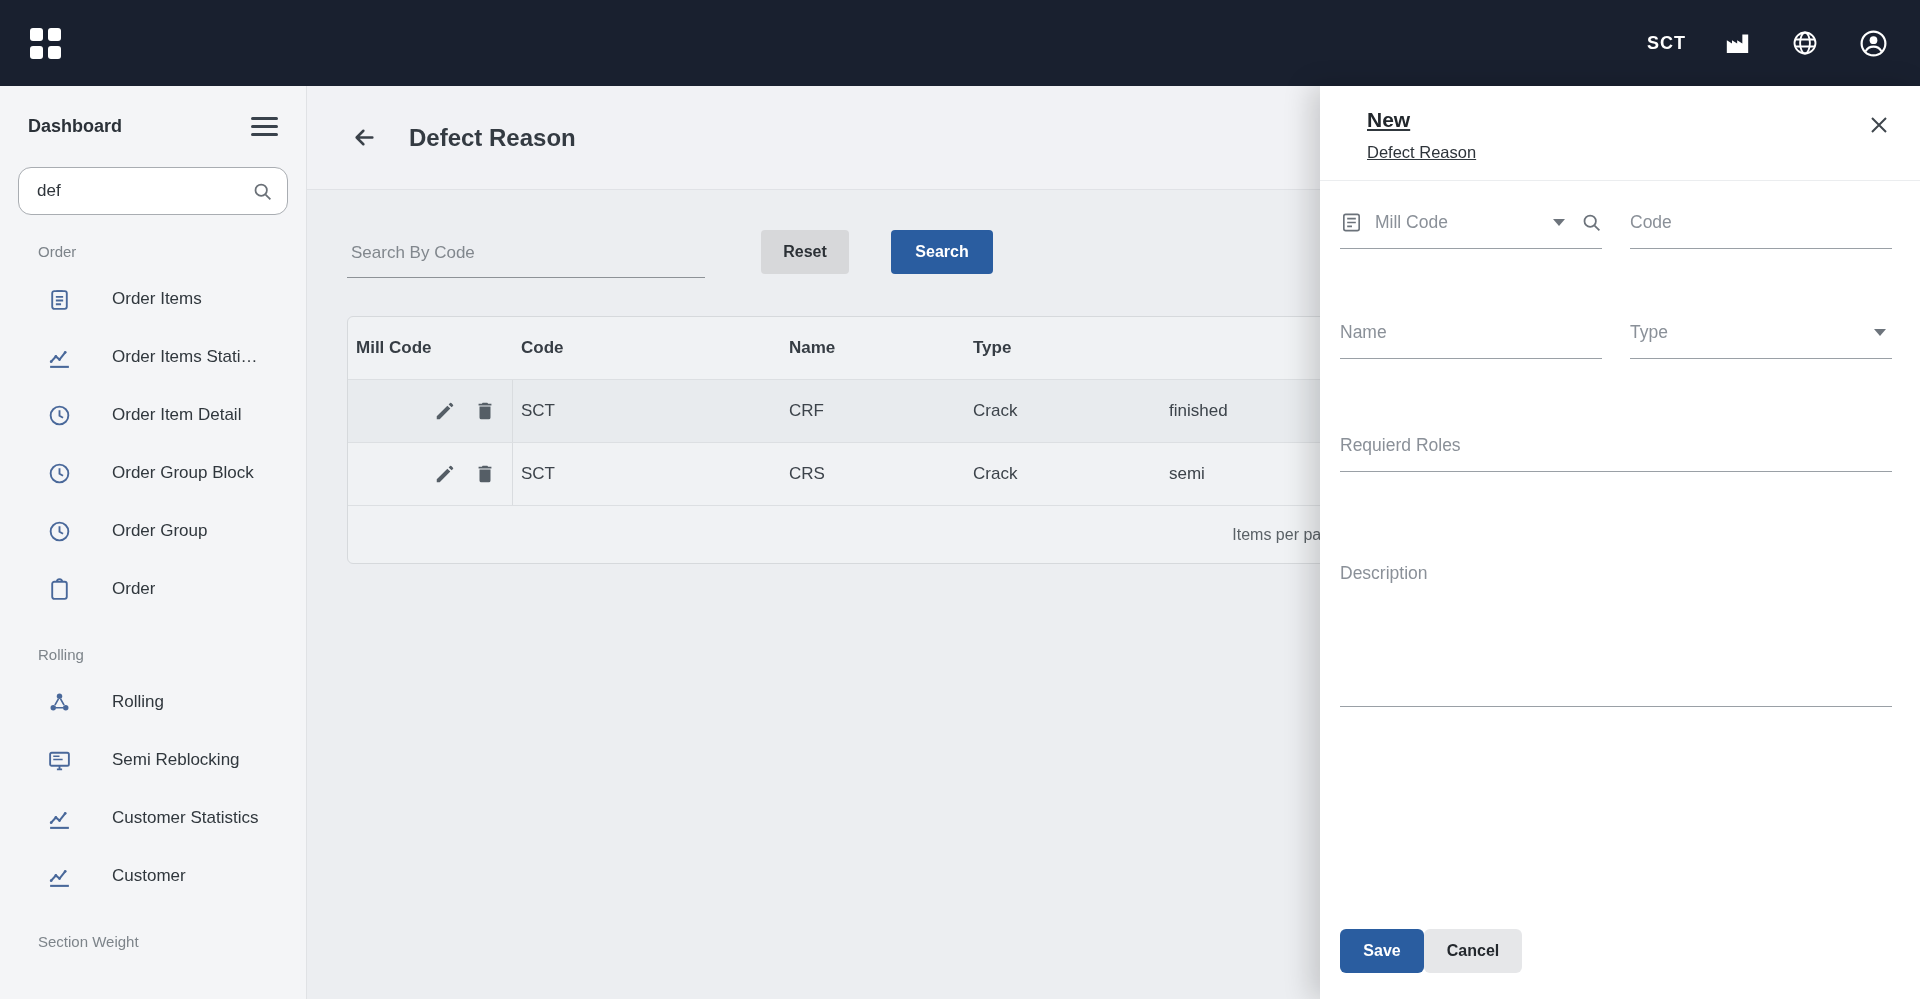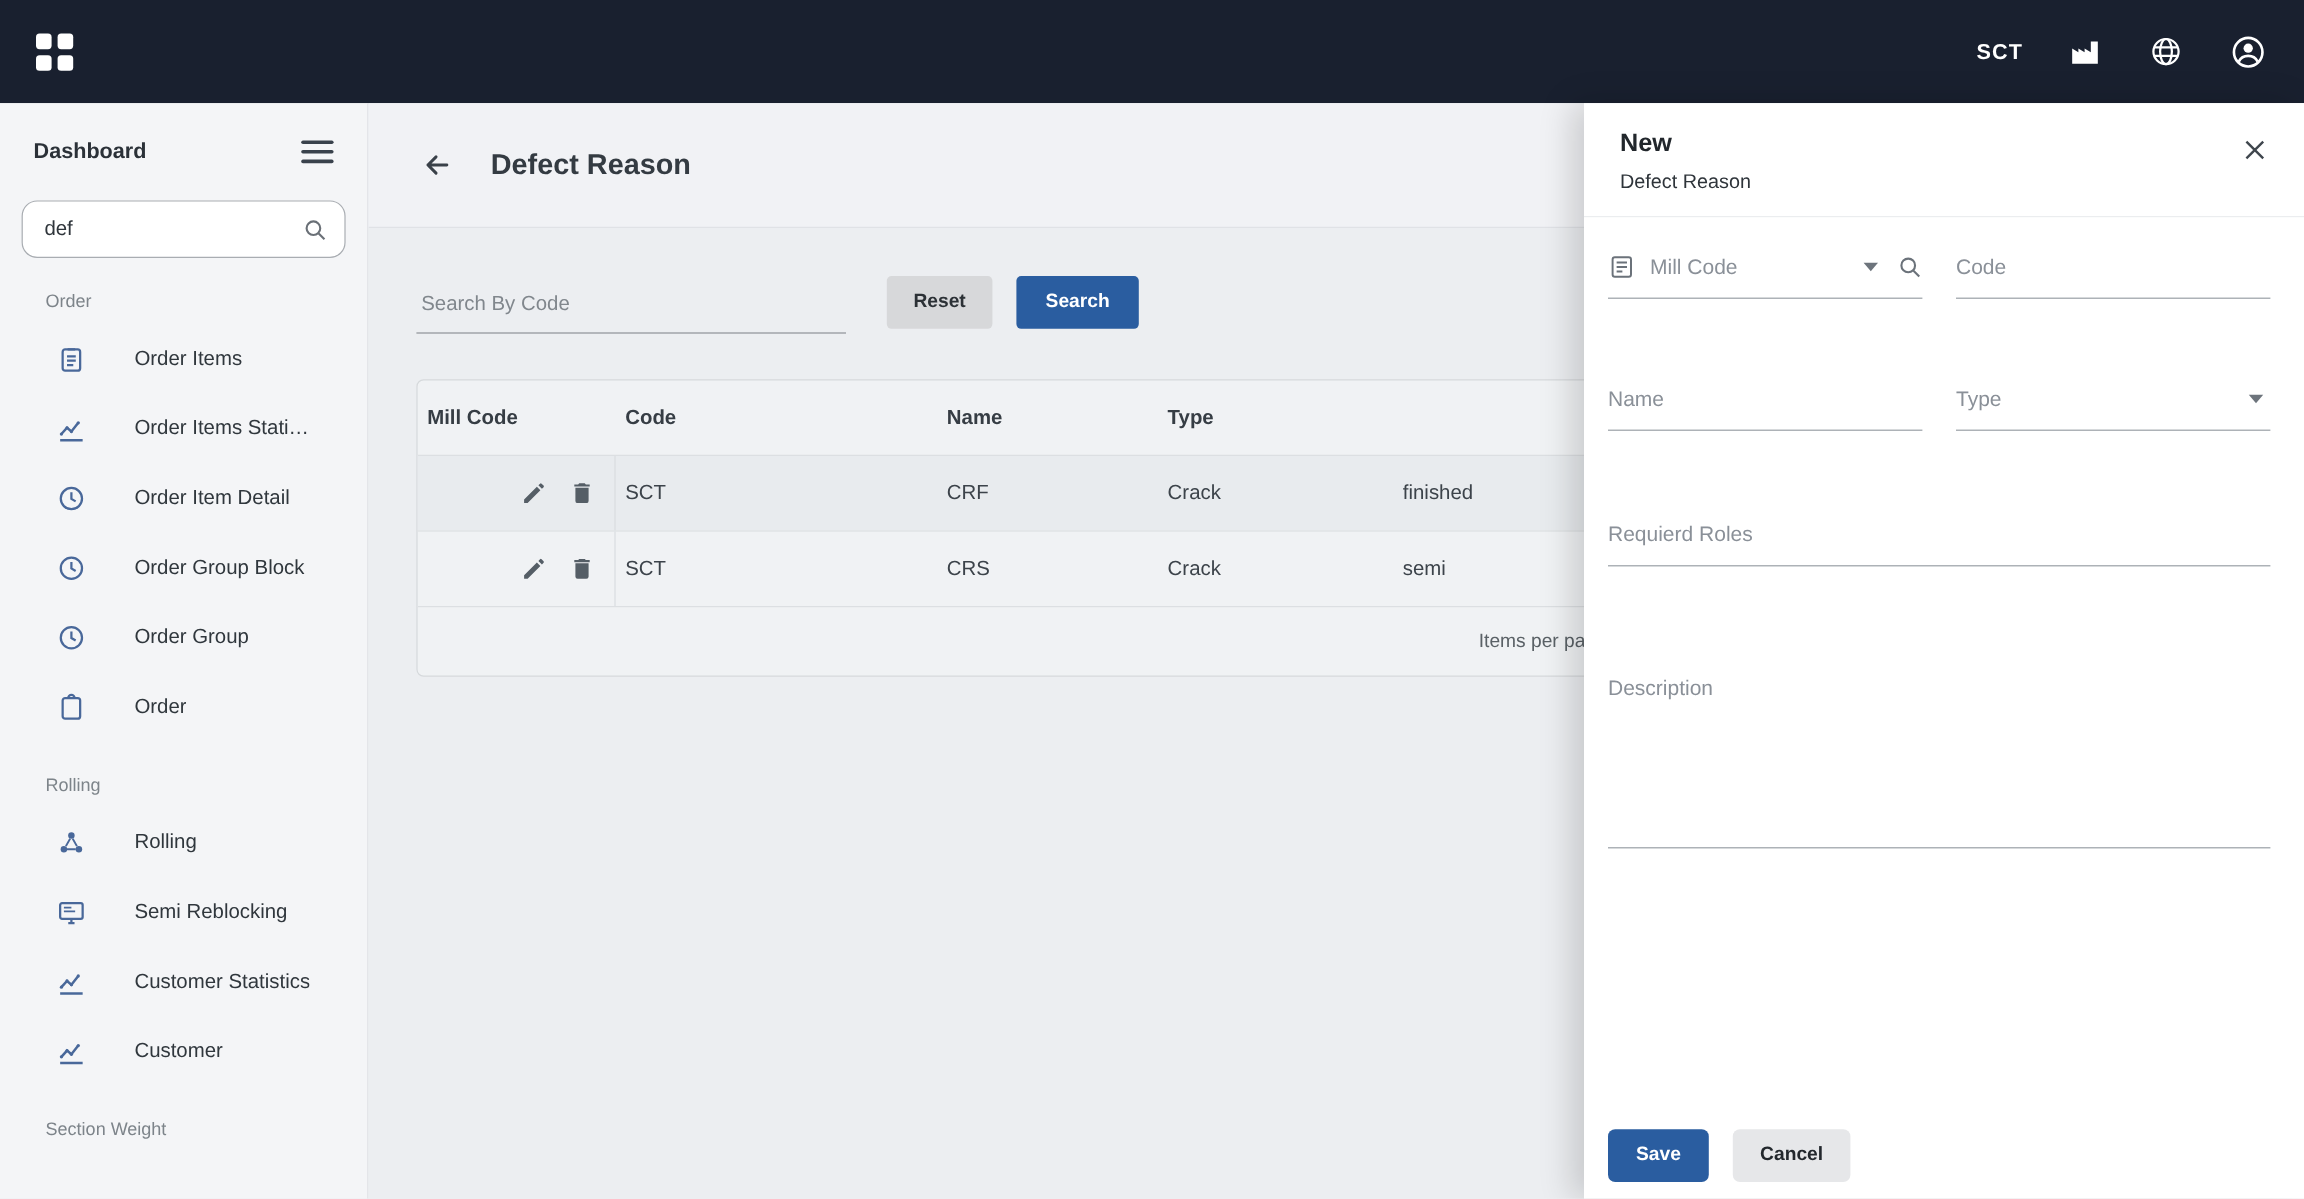--- a/index.html
+++ b/index.html
@@ -57,21 +57,21 @@
 
   
   .main { flex: 1; background: #eceef1; position: relative; overflow: hidden; }
   .main-header {
     height: 104px; background: #f1f2f5; border-bottom: 1px solid #e0e2e6;
     display: flex; align-items: center; padding-left: 40px; gap: 28px;
   }
   .back-btn { width: 34px; height: 34px; display: flex; align-items: center; justify-content: center; cursor: pointer; }
   .page-title { font-size: 24px; font-weight: 600; color: #343b42; }
 
-  .toolbar-row { display: flex; align-items: flex-end; margin: 40px 0 0 40px; }
+  .toolbar-row { display: flex; align-items: flex-end; margin: 40px 0 0 40px; gap: 22px; }
   .underline-field {
     width: 358px; border-bottom: 1px solid #8d9297; padding: 0 2px 13px 2px;
   }
   .underline-field input {
     border: none; outline: none; background: transparent; width: 100%;
     font-size: 17px; color: #2f353b; font-family: "Liberation Sans", sans-serif;
   }
   .underline-field input::placeholder { color: #81878d; opacity: 1; }
   .btn { border: none; border-radius: 4px; height: 44px; font-size: 16px; font-weight: 600;
          font-family: "Liberation Sans", sans-serif; cursor: pointer; }
@@ -93,21 +93,21 @@
   .card-footer {
     height: 58px; border-top: 1px solid #dcdfe2; display: flex; align-items: center;
     justify-content: flex-end; padding-right: 540px; font-size: 16px; color: #5a6166;
   }
 
   
   .drawer {
     position: absolute; top: 86px; right: 0; bottom: 0; width: 600px;
     background: #ffffff; box-shadow: -10px 0 26px rgba(0,0,0,0.16); z-index: 20;
   }
-  .drawer-header { padding: 22px 30px 18px 30px; border-bottom: 1px solid #ebedef; position: relative; }
+  .drawer-header { padding: 22px 30px 18px 47px; border-bottom: 1px solid #ebedef; position: relative; text-decoration: underline; }
   .drawer-title { font-size: 21px; font-weight: 700; color: #22272c; }
   .drawer-subtitle { margin-top: 11px; font-size: 16.5px; color: #2e343a; }
   .close-btn { position: absolute; top: 24px; right: 26px; width: 30px; height: 30px;
                display: flex; align-items: center; justify-content: center; cursor: pointer; }
 
   .drawer-form { padding: 16px 28px 0 20px; }
   .form-row { display: flex; gap: 28px; }
   .field {
     flex: 1; height: 52px; border-bottom: 1px solid #9aa0a6;
     display: flex; align-items: center; cursor: text; min-width: 0;
@@ -118,21 +118,21 @@
   .caret {
     width: 0; height: 0; border-left: 6px solid transparent; border-right: 6px solid transparent;
     border-top: 7px solid #6d747c; margin: 0 6px; flex-shrink: 0;
   }
   .field-search { margin-left: 10px; margin-right: 0; }
   .row-gap-1 { margin-top: 58px; }
   .row-gap-2 { margin-top: 61px; }
   .row-gap-3 { margin-top: 55px; }
   .field.tall { height: 180px; align-items: flex-start; padding-top: 36px; cursor: text; }
 
-  .drawer-footer { position: absolute; left: 20px; bottom: 14px; display: flex; gap: 20px; }
+  .drawer-footer { position: absolute; left: 20px; bottom: 26px; display: flex; }
   .btn-save { background: #2a5da0; color: #fff; width: 84px; border-radius: 6px; font-weight: 700; }
   .btn-cancel { background: #e6e7e9; color: #23282d; width: 98px; border-radius: 6px; font-weight: 700; }
 
   svg { display: block; }
 </style>
 </head>
 <body>
 
 <div class="app">
 

